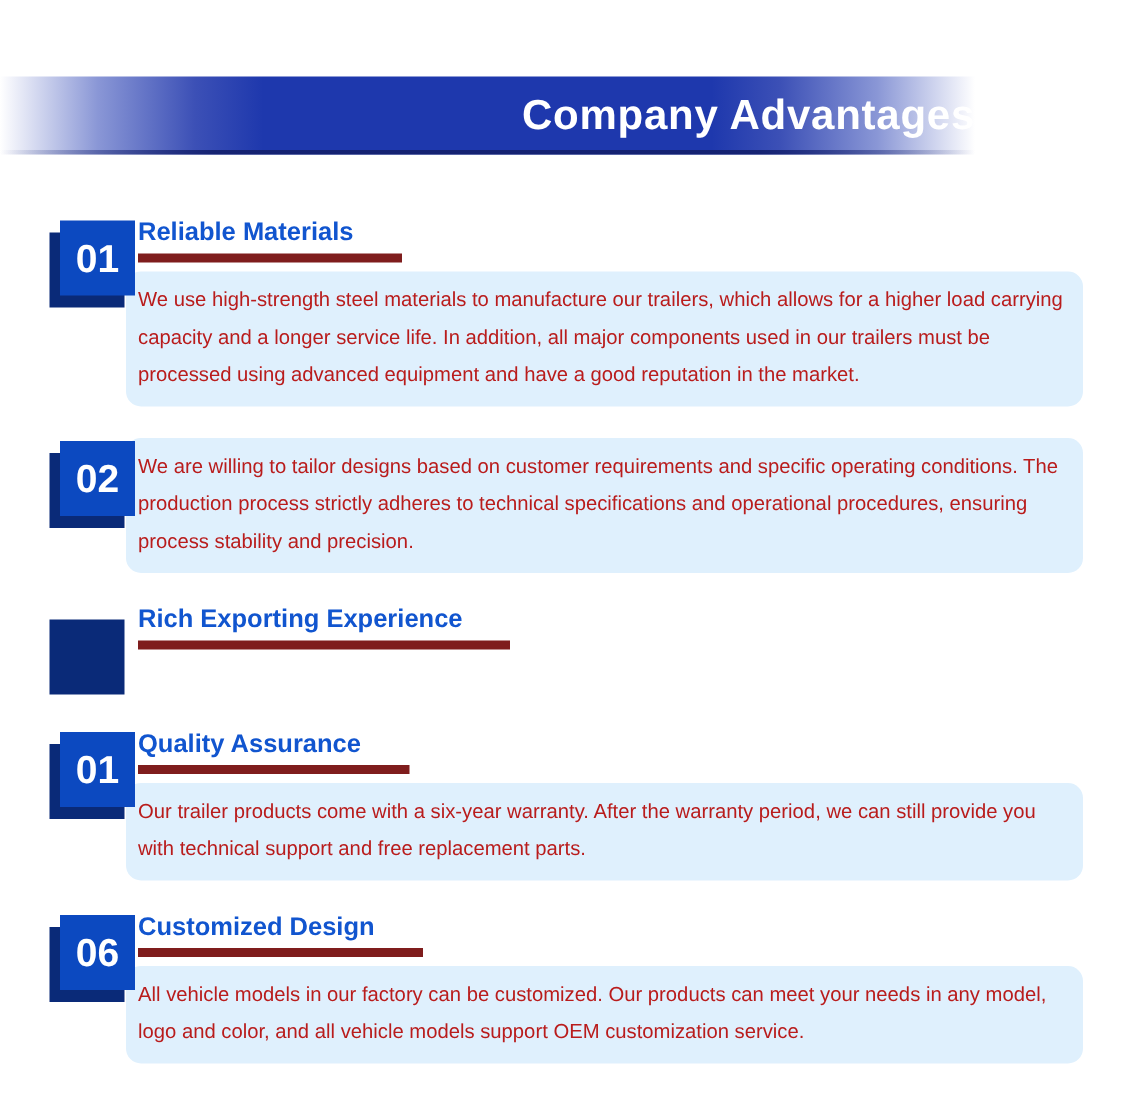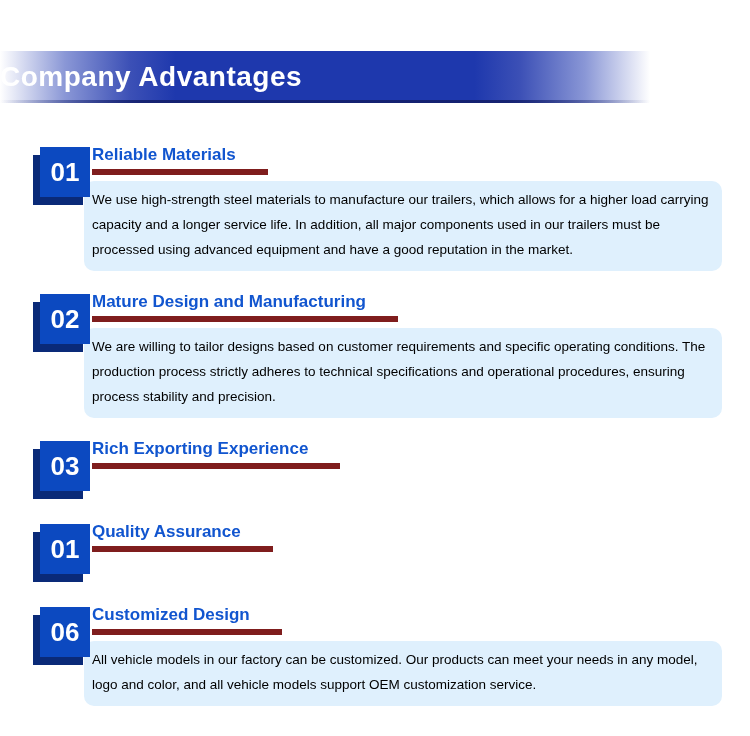--- a/index.html
+++ b/index.html
@@ -21,21 +21,21 @@
     position: absolute;
     top: 51px;
     left: 0;
     width: 650px;
     height: 52px;
     background: linear-gradient(90deg,
       #ffffff 0%, #8a97d6 10%, #3c50b6 20%, #1e38ad 27%,
       #1e38ad 73%, #3c50b6 80%, #8a97d6 90%, #ffffff 100%);
     display: flex;
     align-items: center;
-    justify-content: flex-start;
+    justify-content: flex-end;
   }
   .banner::after {
     content: "";
     position: absolute;
     left: 0; right: 0; bottom: 0;
     height: 3px;
     background: linear-gradient(90deg,
       rgba(19,31,107,0) 0%, rgba(19,31,107,.9) 22%,
       rgba(19,31,107,.9) 78%, rgba(19,31,107,0) 100%);
   }
@@ -94,21 +94,21 @@
     color: #1155cf;
     font-size: 17px;
     font-weight: bold;
     border-bottom: 6px solid #7f1d1d;
     padding: 0 32px 4px 0;
   }
   .desc-box {
     background: #dff0fd;
     border-radius: 10px;
     padding: 6px 10px 9px 8px;
-    color: #000000;
+    color: #b91c1c;
     font-size: 13.5px;
     line-height: 25px;
     font-weight: 500;
   }
 </style>
 </head>
 <body>
 
 <div class="page">
 
@@ -127,44 +127,41 @@
         <h2 class="section-title">Reliable Materials</h2>
       </div>
       <div class="desc-box">We use high-strength steel materials to manufacture our trailers, which allows for a higher load carrying capacity and a longer service life. In addition, all major components used in our trailers must be processed using advanced equipment and have a good reputation in the market.</div>
     </div>
 
     <div class="section">
       <div class="badge">
         <span class="badge-shadow"></span>
         <span class="badge-main">02</span>
       </div>
-      <div class="title-row">
-        <h2 class="section-title">Mature Design and Manufacturing</h2>
-      </div>
       <div class="desc-box">We are willing to tailor designs based on customer requirements and specific operating conditions. The production process strictly adheres to technical specifications and operational procedures, ensuring process stability and precision.</div>
     </div>
 
     <div class="section">
       <div class="badge">
         <span class="badge-shadow"></span>
-        <span class="badge-main">03</span>
       </div>
       <div class="title-row">
         <h2 class="section-title">Rich Exporting Experience</h2>
       </div>
     </div>
 
     <div class="section">
       <div class="badge">
         <span class="badge-shadow"></span>
         <span class="badge-main">01</span>
       </div>
       <div class="title-row">
         <h2 class="section-title">Quality Assurance</h2>
       </div>
+      <div class="desc-box">Our trailer products come with a six-year warranty. After the warranty period, we can still provide you with technical support and free replacement parts.</div>
     </div>
 
     <div class="section">
       <div class="badge">
         <span class="badge-shadow"></span>
         <span class="badge-main">06</span>
       </div>
       <div class="title-row">
         <h2 class="section-title">Customized Design</h2>
       </div>

